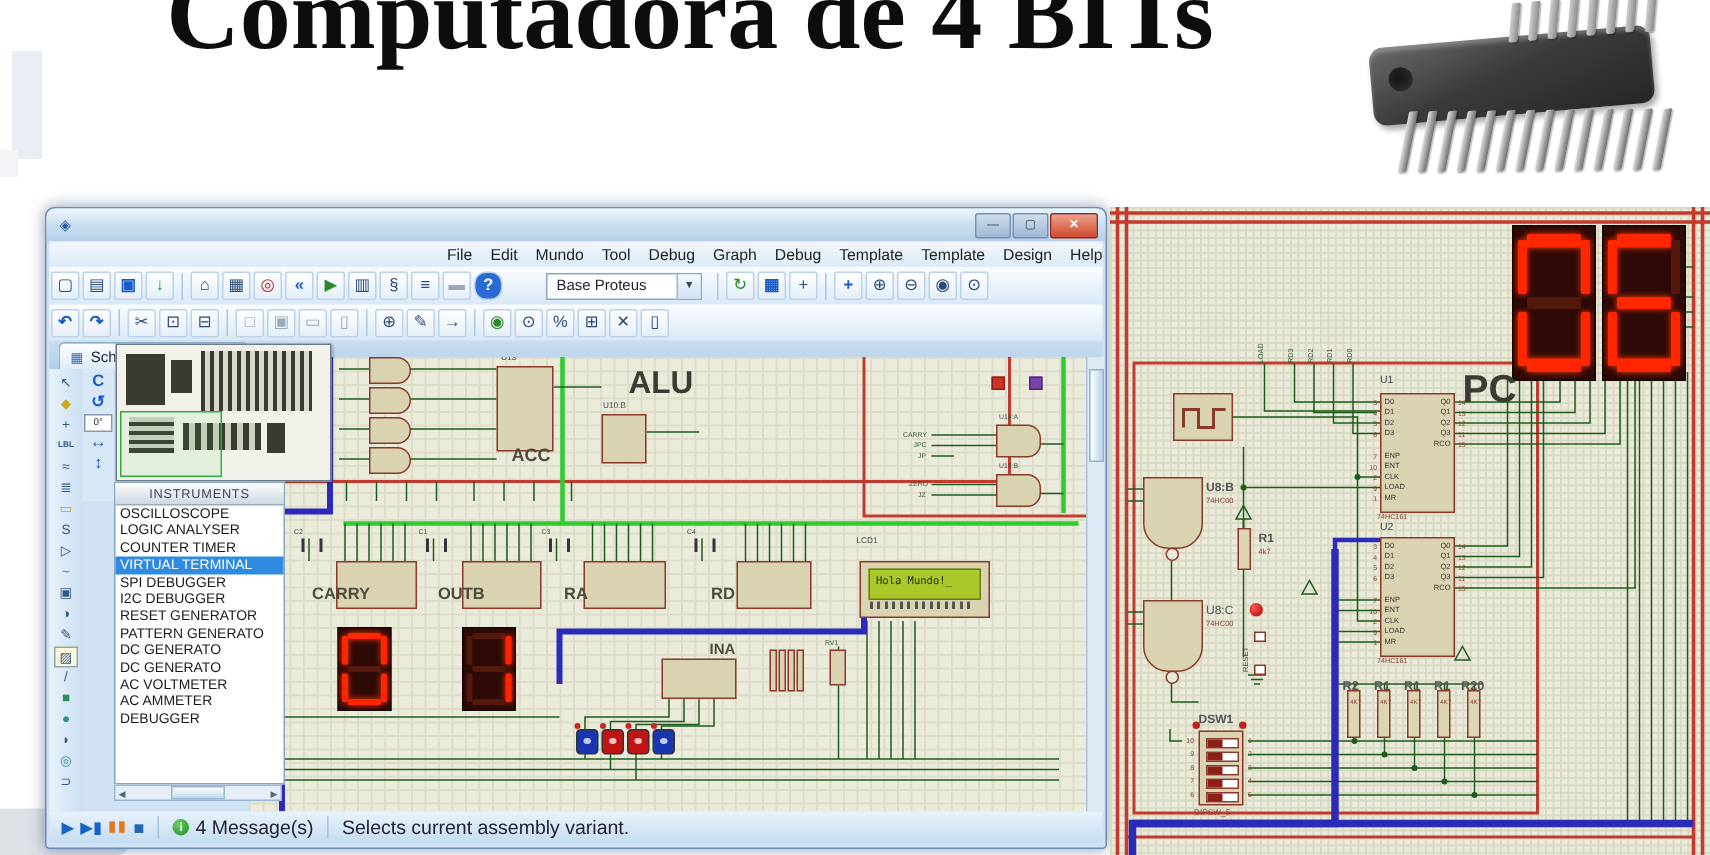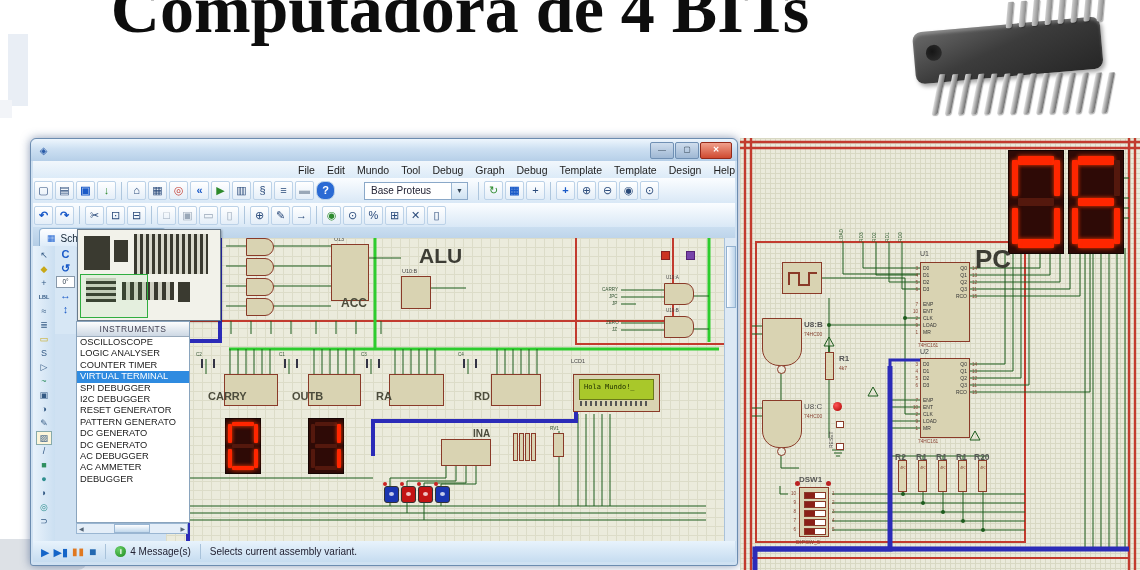--- a/index.html
+++ b/index.html
@@ -119,21 +119,21 @@
   
   #statusbar{left:2px;top:402px;width:702px;height:21px;background:linear-gradient(#e8f3fc,#c6dcf0);
     display:flex;align-items:center;gap:4px;padding-left:8px;box-sizing:border-box;}
   .pbtn{font-size:11px;line-height:16px;}
   .pbtn.play{color:#1565c8;}
   .pbtn.step{color:#1565c8;}
   .pbtn.pause{color:#e07820;font-size:10px;letter-spacing:1px;}
   .pbtn.stop{color:#2468b0;font-size:12px;}
   .msgIcon{width:11px;height:11px;border-radius:50%;background:radial-gradient(circle at 35% 30%,#6ad06a,#1d8a1d);
     color:#fff;font-size:8px;font-weight:bold;text-align:center;line-height:11px;}
-  .sbText{font-size:10px;color:#223;}
+  .sbText{font-size:13px;color:#223;}
   .sbSep{width:1px;height:15px;background:#a8c2da;margin:0 5px;}
   
   #pcPanel{left:740px;top:138px;width:400px;height:432px;overflow:hidden;background:#eaeadb;
     background-image:linear-gradient(#d8d8c3 1px,transparent 1px),linear-gradient(90deg,#d8d8c3 1px,transparent 1px);
     background-size:5px 5px;}
   .pinsL{position:absolute;font-size:5px;line-height:7px;color:#333;white-space:pre-line;}
   .pinsN{position:absolute;font-size:4.6px;line-height:7px;color:#884433;white-space:pre-line;text-align:right;}
   .vlab{position:absolute;writing-mode:vertical-rl;transform:rotate(180deg);font-size:4.8px;color:#2d5a2d;letter-spacing:0;}
   .res{position:absolute;width:9px;height:32px;background:#ddd6b4;border:1px solid #8a3a28;box-sizing:border-box;}
   .corner{position:absolute;background:#dde1e6;}
@@ -515,21 +515,21 @@
     <div class="inItem">OSCILLOSCOPE</div>
     <div class="inItem">LOGIC ANALYSER</div>
     <div class="inItem">COUNTER TIMER</div>
     <div class="inItem sel">VIRTUAL TERMINAL</div>
     <div class="inItem">SPI DEBUGGER</div>
     <div class="inItem">I2C DEBUGGER</div>
     <div class="inItem">RESET GENERATOR</div>
     <div class="inItem">PATTERN GENERATO</div>
     <div class="inItem">DC GENERATO</div>
     <div class="inItem">DC GENERATO</div>
-    <div class="inItem">AC DEBUGGER</div>
+    <div class="inItem">AC VOLTMETER</div>
     <div class="inItem">AC AMMETER</div>
     <div class="inItem">DEBUGGER</div>
   </div>
   <div class="a" id="instrScroll">
     <span style="padding-left:2px;">◀</span>
     <div class="thumb"></div>
     <span style="padding-right:2px;">▶</span>
   </div>
 
   <div class="a" id="statusbar">

